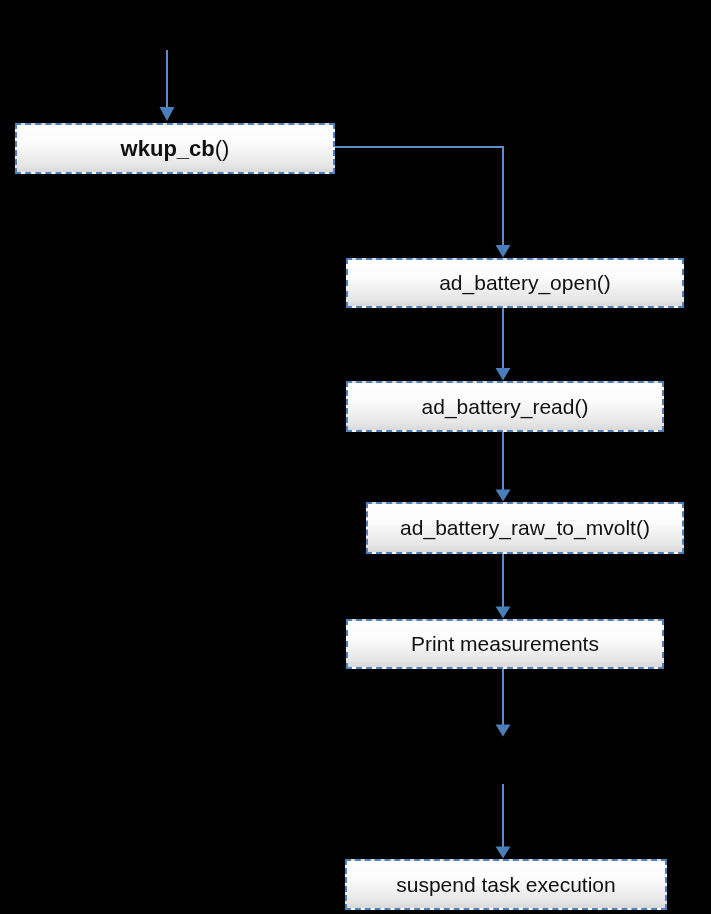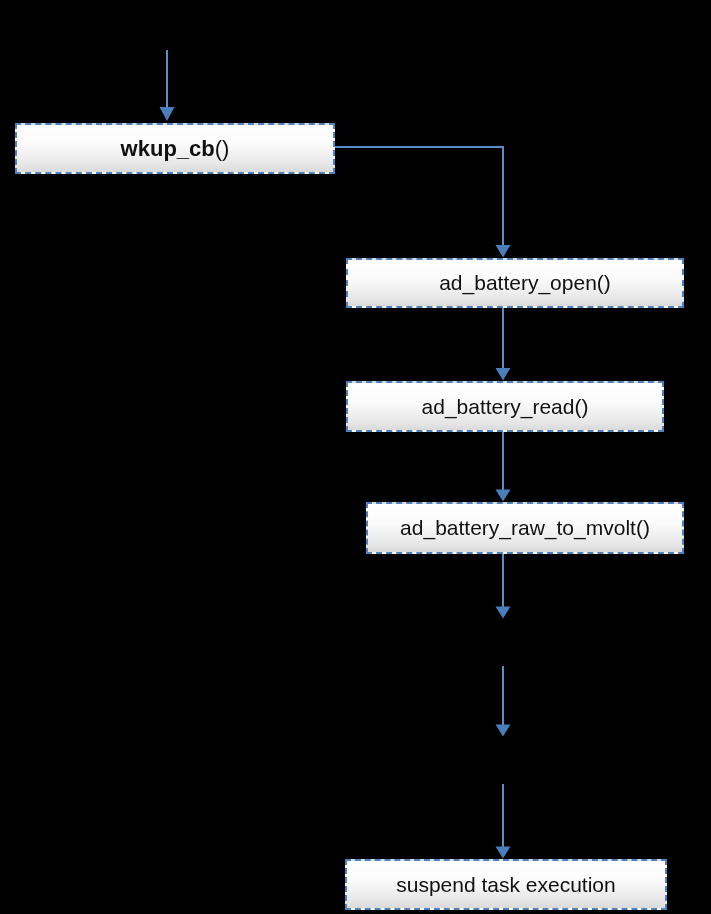--- a/index.html
+++ b/index.html
@@ -102,19 +102,22 @@
   </div>
 
   <div class="node node--read">
     <span>ad_battery_read()</span>
   </div>
 
   <div class="node node--raw">
     <span>ad_battery_raw_to_mvolt()</span>
   </div>
 
+  <div class="node node--print">
+    <span>Print measurements</span>
+  </div>
 
 
   <div class="node node--suspend">
     <span>suspend task execution</span>
   </div>
 
 </div>
 
 </body></html>

